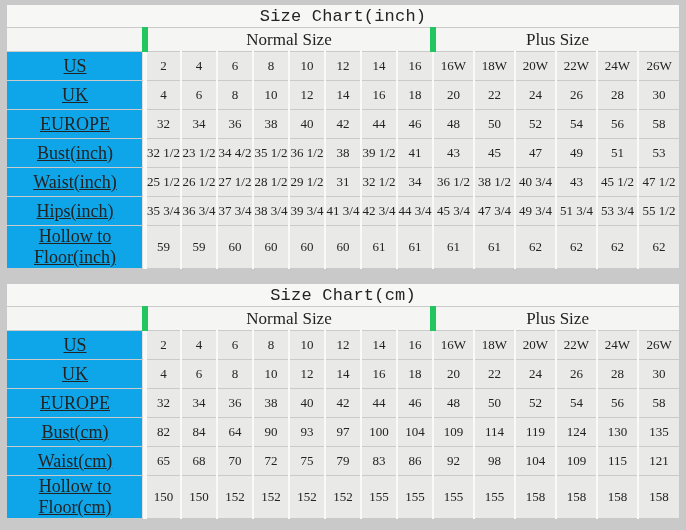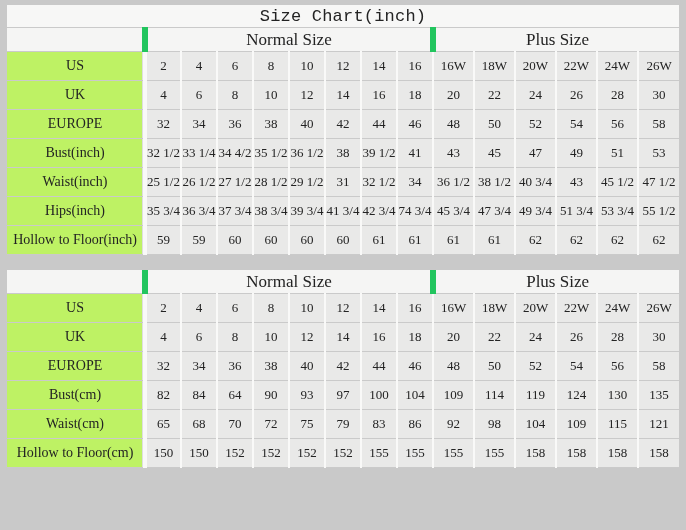--- a/index.html
+++ b/index.html
@@ -45,24 +45,25 @@
     height: 23px;
   }
   .group-cell {
     background: #f5f5f4;
     height: 23px;
     font-size: 17px;
     border-left: 6px solid #22c55e;
   }
 
   tbody th.row-label {
-    background: #bef264;
-    font-size: 14px;
+    background: #0ea5e9;
+    font-size: 18px;
     height: 28px;
     box-shadow: inset -1px 0 0 #dedede;
+    text-decoration: underline;
   }
   tbody td {
     background: #e9e9e8;
     font-size: 13px;
     border-left: 2px solid #f9f9f8;
   }
   tbody td.first-data {
     border-left: 4px solid #f9f9f8;
   }
 </style>
@@ -147,21 +148,21 @@
           <td>48</td>
           <td>50</td>
           <td>52</td>
           <td>54</td>
           <td>56</td>
           <td>58</td>
         </tr>
         <tr>
           <th class="row-label">Bust(inch)</th>
           <td class="first-data">32 1/2</td>
-          <td>33 1/4</td>
+          <td>23 1/2</td>
           <td>34 4/2</td>
           <td>35 1/2</td>
           <td>36 1/2</td>
           <td>38</td>
           <td>39 1/2</td>
           <td>41</td>
           <td>43</td>
           <td>45</td>
           <td>47</td>
           <td>49</td>
@@ -187,21 +188,21 @@
         </tr>
         <tr>
           <th class="row-label">Hips(inch)</th>
           <td class="first-data">35 3/4</td>
           <td>36 3/4</td>
           <td>37 3/4</td>
           <td>38 3/4</td>
           <td>39 3/4</td>
           <td>41 3/4</td>
           <td>42 3/4</td>
-          <td>74 3/4</td>
+          <td>44 3/4</td>
           <td>45 3/4</td>
           <td>47 3/4</td>
           <td>49 3/4</td>
           <td>51 3/4</td>
           <td>53 3/4</td>
           <td>55 1/2</td>
         </tr>
         <tr>
           <th class="row-label">Hollow to Floor(inch)</th>
           <td class="first-data">59</td>
@@ -235,20 +236,23 @@
         <col class="c-n">
       <col class="c-p">
         <col class="c-p">
         <col class="c-p">
         <col class="c-p">
       <col class="c-p">
         <col class="c-p">
     </colgroup>
     <thead>
       <tr>
+        <th class="title-cell" colspan="15">Size Chart(cm)</th>
+      </tr>
+      <tr>
         <th class="corner-cell"></th>
         <th class="group-cell" colspan="8">Normal Size</th>
         <th class="group-cell" colspan="6">Plus Size</th>
       </tr>
     </thead>
     <tbody>
         <tr>
           <th class="row-label">US</th>
           <td class="first-data">2</td>
           <td>4</td>

